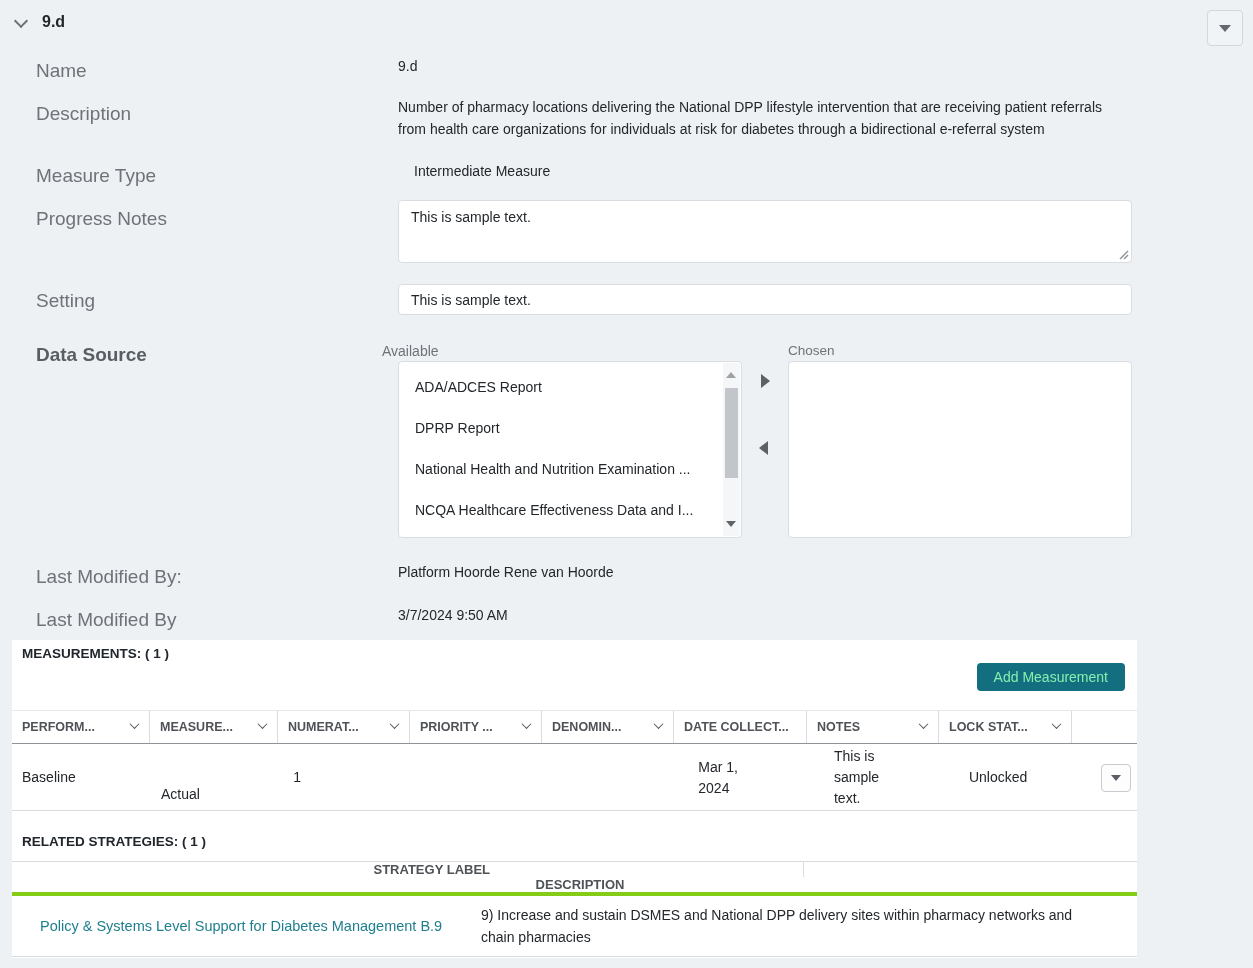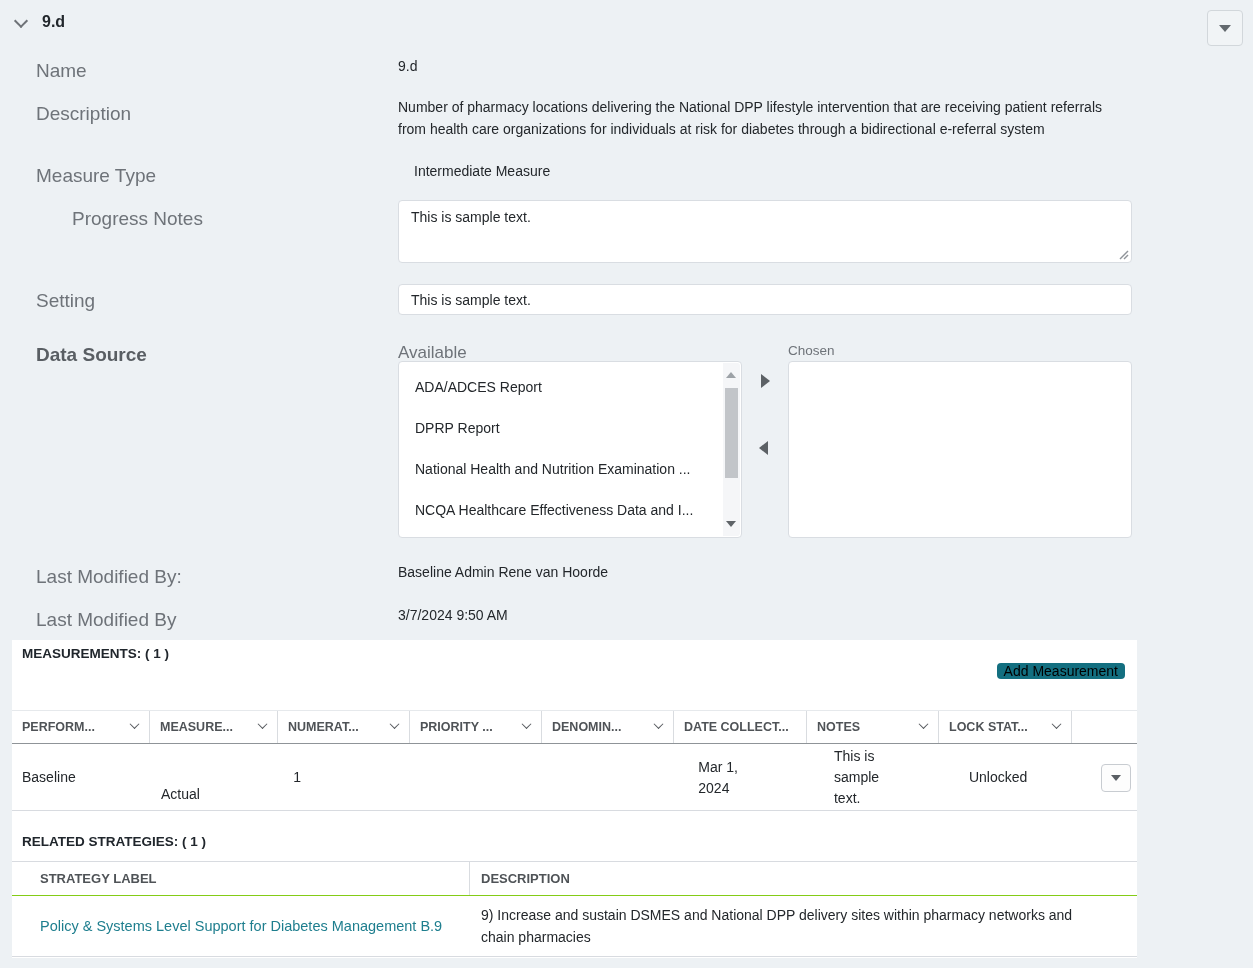--- a/index.html
+++ b/index.html
@@ -39,34 +39,34 @@
     border-left:9px solid #5c6165; position:absolute; }
   .mv-left { width:0; height:0; border-top:7px solid transparent; border-bottom:7px solid transparent;
     border-right:9px solid #5c6165; position:absolute; }
   .iconbtn { position:absolute; background:#f1f4f6; border:1px solid #d2d7db; border-radius:4px;
     display:flex; align-items:center; justify-content:center; cursor:pointer; }
   .iconbtn .caret { width:0; height:0; border-left:6px solid transparent;
     border-right:6px solid transparent; border-top:7px solid #63696e; }
   
   .panel { position:absolute; left:12px; top:640px; width:1125px; height:318px; background:#fff; }
   .sec-title { position:absolute; left:10px; font-size:13.5px; font-weight:bold; color:#20262c; }
-  .addbtn { position:absolute; right:12px; top:23px; height:16px; padding:0 7px;
-    background:#136f80; color:#000000; border:none; border-radius:4px; font-size:14px;
+  .addbtn { position:absolute; right:12px; top:23px; height:28px; padding:0 17px;
+    background:#136f80; color:#86efac; border:none; border-radius:4px; font-size:14px;
     font-family:"Liberation Sans",sans-serif; cursor:pointer; }
   .mt-head { position:absolute; left:0; top:70px; width:1125px; height:34px; display:flex;
     border-top:1px solid #e6e9ec; border-bottom:1px solid #8f9498; }
   .mt-head .hc { display:flex; align-items:center; justify-content:space-between;
     padding:0 11px 0 10px; font-size:12.5px; font-weight:bold; color:#4f5357;
     border-right:1px solid #d9dce0; overflow:hidden; white-space:nowrap; }
   .mt-head .hc:last-child { border-right:none; }
   .mt-row { position:absolute; left:0; top:105px; width:1125px; height:66px; display:flex;
     border-bottom:1px solid #d8dbe0; align-items:center;gap:42px; }
   .mt-row .rc { padding:0 10px; font-size:14px; color:#23272b; line-height:21px; }
   .rs-head { position:absolute; left:0; top:221px; width:1125px; height:35px; display:flex;
-    border-top:1px solid #d8dbe0; border-bottom:1px solid #84cc16; align-items:center; }
+    border-top:1px solid #d8dbe0; border-bottom:4px solid #84cc16; align-items:center;flex-direction:column; }
   .rs-head .hc { font-size:13px; font-weight:bold; color:#4f5357; height:100%;
     display:flex; align-items:center; }
   .rs-row { position:absolute; left:0; top:256px; width:1125px; height:61px; display:flex;
     border-bottom:1px solid #d8dbe0; align-items:center; }
   a.rs-link { color:#1e7e8e; text-decoration:none; font-size:14.5px; }
   .rowbtn { width:30px; height:28px; background:#fdfdfd; border:1px solid #c8ccd1; border-radius:4px;
     display:flex; align-items:center; justify-content:center; cursor:pointer; }
   .rowbtn .caret { width:0; height:0; border-left:5px solid transparent;
     border-right:5px solid transparent; border-top:6px solid #5a5f64; }
 </style>
@@ -86,35 +86,35 @@
 
 <div class="lbl" style="top:60px;">Name</div>
 <div class="val" style="top:55px;">9.d</div>
 
 <div class="lbl" style="top:103px;">Description</div>
 <div class="val" style="top:96px; width:734px;">Number of pharmacy locations delivering the National DPP lifestyle intervention that are receiving patient referrals from health care organizations for individuals at risk for diabetes through a bidirectional e-referral system</div>
 
 <div class="lbl" style="top:165px;">Measure Type</div>
 <div class="val" style="top:160px;margin-left:16px;">Intermediate Measure</div>
 
-<div class="lbl" style="top:208px;margin-left:36px;">Progress Notes</div>
+<div class="lbl" style="top:208px;">Progress Notes</div>
 <div class="abs" style="left:398px; top:200px; width:734px; height:63px;">
   <textarea class="box" style="">This is sample text.</textarea>
   <svg width="12" height="12" style="position:absolute; right:3px; bottom:3px;">
     <line x1="3" y1="11" x2="11" y2="3" stroke="#8f9499" stroke-width="1.4"></line>
     <line x1="7" y1="11" x2="11" y2="7" stroke="#8f9499" stroke-width="1.4"></line>
   </svg>
 </div>
 
 <div class="lbl" style="top:290px;">Setting</div>
 <input class="box abs" style="left: 398px; top: 284px;" type="text" value="This is sample text.">
 
 <div class="lbl bold" style="top:344px;">Data Source</div>
 
-<div class="abs" style="left:398px; top:343px; font-size:17px; color:#6e7379;">Available</div>
+<div class="abs" style="left:382px; top:343px; font-size:14px; color:#6e7379;">Available</div>
 <div class="box dualbox" style="left:398px; top:361px;">
   <div style="padding:5px 0 0 0; width:320px;">
     <div class="list-item">ADA/ADCES Report</div>
     <div class="list-item">DPRP Report</div>
     <div class="list-item">National Health and Nutrition Examination ...</div>
     <div class="list-item">NCQA Healthcare Effectiveness Data and I...</div>
   </div>
   <div class="sb">
     <span class="tri-up"></span>
     <span class="sb-thumb"></span>
@@ -122,21 +122,21 @@
   </div>
 </div>
 
 <span class="mv-right" style="left:761px; top:374px;"></span>
 <span class="mv-left" style="left:759px; top:441px;"></span>
 
 <div class="abs" style="left:788px; top:343px; font-size:13.5px; color:#6e7379;">Chosen</div>
 <div class="box dualbox" style="left:788px; top:361px;"></div>
 
 <div class="lbl" style="top:566px;">Last Modified By:</div>
-<div class="val" style="top:561px;">Baseline Admin Rene van Hoorde</div>
+<div class="val" style="top:561px;">Platform Hoorde Rene van Hoorde</div>
 
 <div class="lbl" style="top:609px;">Last Modified By</div>
 <div class="val" style="top:604px;">3/7/2024 9:50 AM</div>
 
 <div class="panel">
 
   <div class="sec-title" style="top:6px;">MEASUREMENTS: ( 1 )</div>
 
   <button class="addbtn">Add Measurement</button>
 

